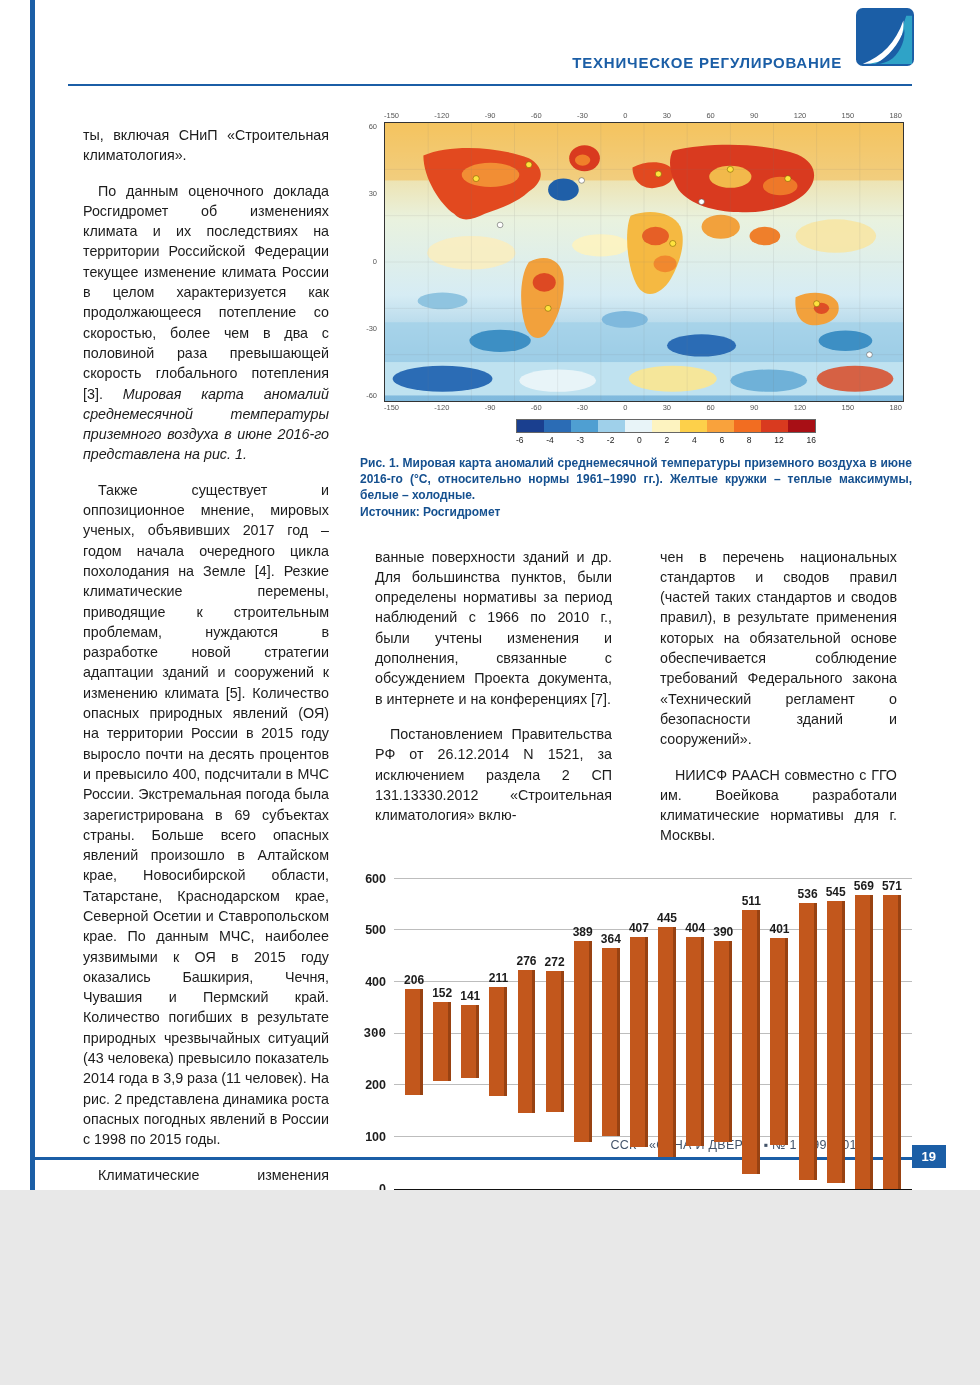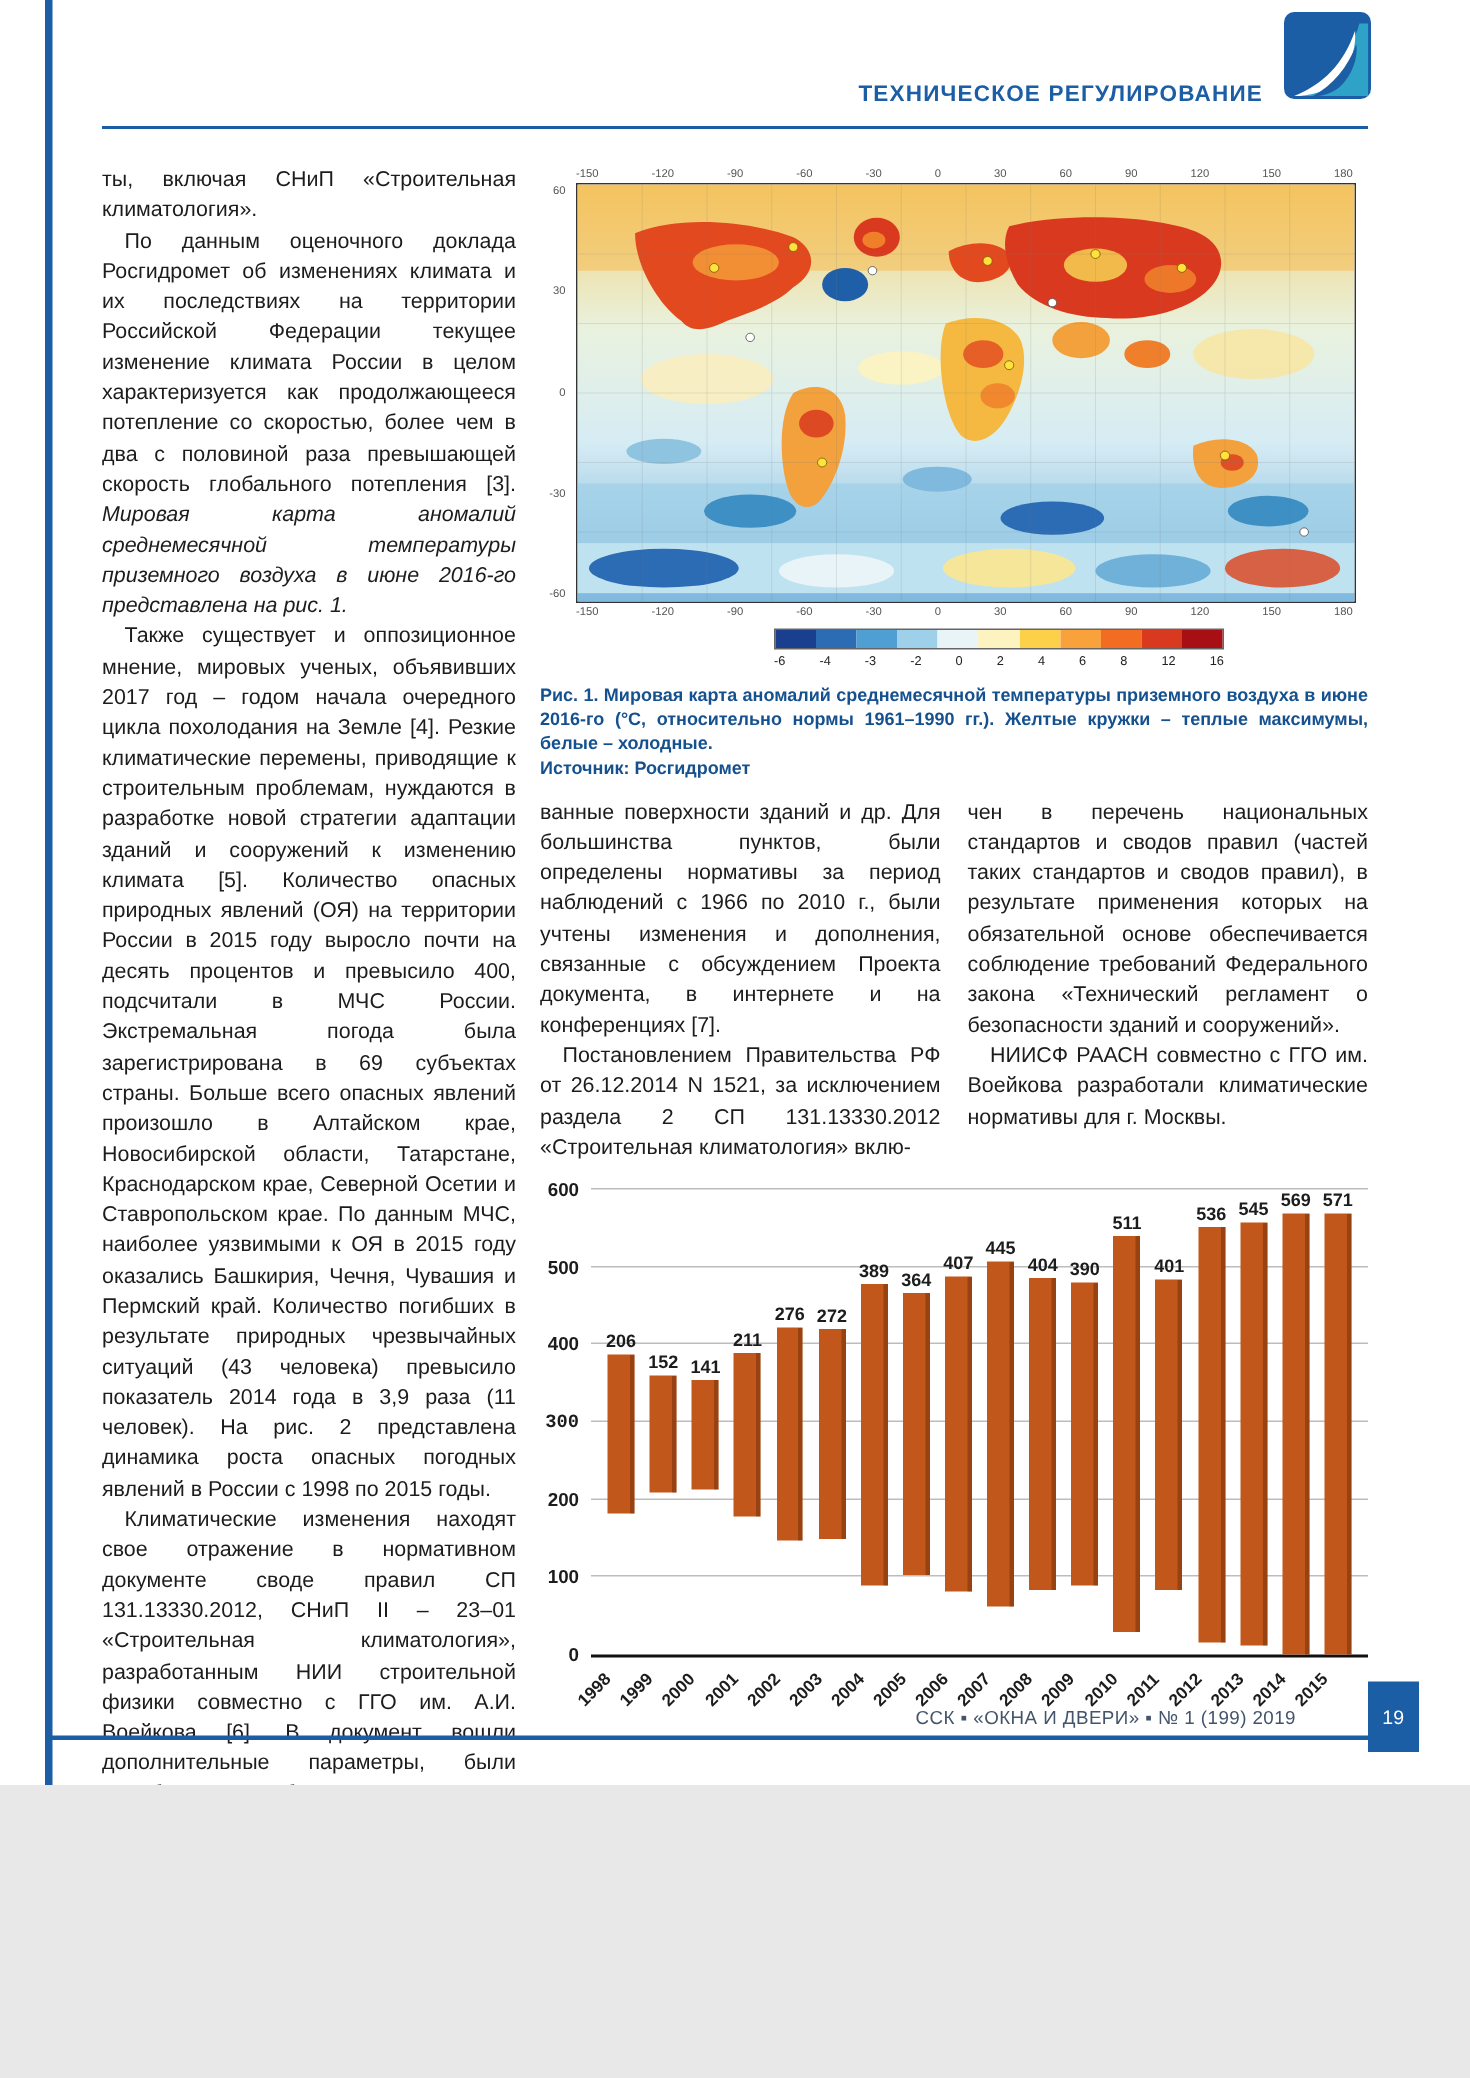--- a/index.html
+++ b/index.html
@@ -14,21 +14,21 @@
   .header-title{display:inline-block;color:#1b5ea6;font-weight:700;font-size:15px;
           letter-spacing:.8px;padding-right:70px;}
   .logo{position:absolute;top:8px;right:66px;width:58px;height:58px;}
 
   
   .body-row{position:absolute;left:68px;right:68px;top:110px;display:flex;gap:16px;}
   .col-left{width:276px;flex:none;}
   .right-area{flex:1;min-width:0;}
 
   .textcol{font-size:14.3px;line-height:1.42;text-align:justify;}
-  .para{margin:0;text-indent:15px;}
+  .para{margin:15px;text-indent:15px;}
   .para:first-of-type{text-indent:0;}
   .para i{font-style:italic;}
 
   
   .map-figure{position:relative;padding:12px 10px 0 24px;}
   .map-box{display:block;width:518px;height:278px;border:1px solid #333;}
   .map-top-ticks{position:absolute;top:1px;left:24px;right:10px;display:flex;
         justify-content:space-between;font-size:7.5px;color:#555;}
   .map-left-ticks{position:absolute;left:0;top:12px;height:278px;width:20px;display:flex;
         flex-direction:column;justify-content:space-between;align-items:flex-end;
@@ -62,21 +62,21 @@
   .bar-value{font-weight:700;font-size:12px;margin-bottom:2px;white-space:nowrap;}
   .chart-x-row{display:flex;padding:0 6px;margin-left:34px;height:46px;}
   .bar-xlabel{flex:1;display:flex;justify-content:center;}
   .bar-xlabel span{display:inline-block;font-weight:700;font-size:11.5px;
         transform:translate(-5px,11px) rotate(-45deg);}
 
   
   .footer-text{position:absolute;right:116px;bottom:38px;font-size:12.5px;color:#44546a;
         letter-spacing:.3px;}
   .page-badge{position:absolute;right:34px;bottom:22px;background:#1b5ea6;color:#fff;
-        font-weight:400;font-size:13px;padding:16px 10px;}
+        font-weight:700;font-size:13px;padding:4px 10px;}
 </style>
 </head>
 <body>
 
 <div class="page">
   <div class="left-stripe"></div>
 
   <div class="header">
     <span class="header-title">ТЕХНИЧЕСКОЕ РЕГУЛИРОВАНИЕ</span>
   </div>

